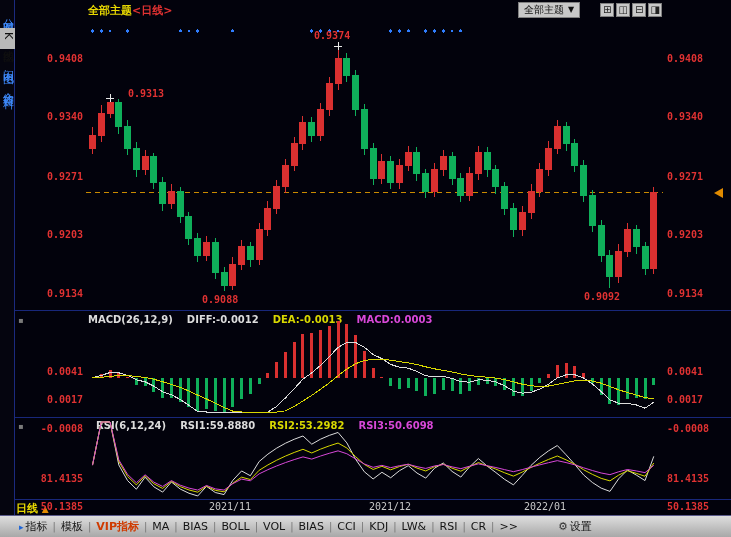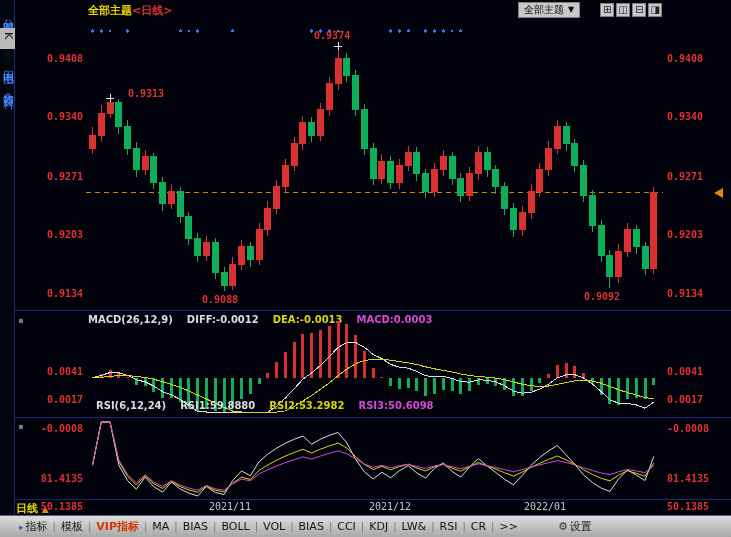--- a/index.html
+++ b/index.html
@@ -320,21 +320,21 @@
       <line x1="541.47" y1="65.8" x2="541.47" y2="87.3328106438692" stroke="#0faf5a" stroke-width="3"></line>
       <line x1="550.24" y1="65.8" x2="550.24" y2="85.60754507794479" stroke="#0faf5a" stroke-width="3"></line>
       <line x1="559.01" y1="65.8" x2="559.01" y2="86.89688872759126" stroke="#0faf5a" stroke-width="3"></line>
       <line x1="567.78" y1="65.8" x2="567.78" y2="73.13154369715099" stroke="#0faf5a" stroke-width="3"></line>
       <polyline points="6.5,65.8 15.27,63.473048433047836 24.04,60.46644138278029 32.81,60.777804618237916 41.58,63.40593473583859 50.349999999999994,67.81924540078664 59.12,69.85778514795928 67.89,74.20103098807472 76.66,79.83507224756066 85.42999999999999,82.6930923540232 94.19999999999999,87.53210990348512 102.97,93.40265516413515 111.74,99.54908629240266 120.50999999999999,100 129.28,100 138.04999999999998,100 146.82,100 155.59,100 164.35999999999999,100 173.13,100 181.89999999999998,100 190.67,94.40115474104135 199.44,85.92150528282197 208.20999999999998,76.72164880948213 216.98,67.06236924991995 225.75,60.876342594994135 234.51999999999998,53.293508690479676 243.29,44.7027241933182 252.06,35.42013549390863 260.83,30.35522257563686 269.59999999999997,30.51403755333714 278.37,35.22909729309315 287.14,42.52935096619979 295.90999999999997,46.65255426033049 304.68,52.428140268434284 313.45,55.24399665349171 322.21999999999997,56.17427733519135 330.99,59.33977613327233 339.76,63.75504982255901 348.53,64.91066254410634 357.29999999999995,64.43002108612609 366.07,66.3960140055308 374.84,69.79109091953264 383.60999999999996,70.07861738013773 392.38,67.92817665975441 401.15,68.08066695962773 409.91999999999996,70.03571016369243 418.69,73.8461205353817 427.46,79.06674267234155 436.22999999999996,81.14422448708454 445,80.27006665547675 453.77,77.09333255201881 462.53999999999996,72.14878779800469 471.31,65.87555429787403 480.08,62.82132800235339 488.84999999999997,62.78931220954 497.62,66.05627063728446 506.39,71.8706651816738 515.16,79.61465332691722 523.93,87.85140012644405 532.6999999999999,91.26105189101516 541.47,91.31532547418551 550.24,92.92863582596641 559.01,96.21041874173855 567.78,90.24418918866229" fill="none" stroke="#dcdcdc" stroke-width="1"></polyline>
       <polyline points="6.5,65.8 15.27,65.33460968660957 24.04,64.36097602584371 32.81,63.64434174432255 41.58,63.59666034262576 50.349999999999994,64.44117735425793 59.12,65.5244989129982 67.89,67.25980532801351 76.66,69.77485871192293 85.42999999999999,72.358505440343 94.19999999999999,75.39322633297141 102.97,78.99511209920416 111.74,83.10590693784386 120.50999999999999,87.00150361508284 129.28,91.16122856223231 138.04999999999998,95.48987515468951 146.82,99.1644242102312 155.59,100 164.35999999999999,100 173.13,100 181.89999999999998,100 190.67,100 199.44,98.88784948522638 208.20999999999998,94.45460935007753 216.98,88.97616133004601 225.75,83.35619758303564 234.51999999999998,77.34365980452445 243.29,70.8154726822832 252.06,63.73640524460828 260.83,57.060168710814 269.59999999999997,51.750942479318624 278.37,48.44657344207353 287.14,47.26312894689879 295.90999999999997,47.14101400958513 304.68,48.19843926135496 313.45,49.60755073978231 322.21999999999997,50.920896058864116 330.99,52.60467207374576 339.76,54.834747623508406 348.53,56.849930607627996 357.29999999999995,58.36594870332762 366.07,59.97196176376825 374.84,61.93578759492113 383.60999999999996,63.56435355196445 392.38,64.43711817352245 401.15,65.1658279307435 409.91999999999996,66.13980437733329 418.69,67.68106760894297 427.46,69.95820262162269 436.22999999999996,72.19540699471506 445,73.8103389268674 453.77,74.46693765189768 462.53999999999996,74.00330768111908 471.31,72.37775700447007 480.08,70.46647120404674 488.84999999999997,68.93103940514538 497.62,68.3560856515732 506.39,69.05900155759332 515.16,71.1701319114581 523.93,74.50638555445529 532.6999999999999,77.85731882176727 541.47,80.54892015225091 550.24,83.02486328699402 559.01,85.66197437794293 567.78,86.57841734008679" fill="none" stroke="#d8d800" stroke-width="1"></polyline>
     </svg>
   <div class="hsep" style="top:417px;"></div>
 
   <span class="panel-icon" style="top:422px;">▪</span>
-  <div class="panel-header" style="top:400px;padding-left:8px;">
+  <div class="panel-header" style="top:420px;padding-left:8px;">
     <span class="c-grey">RSI(6,12,24)</span>
     <span class="c-grey">RSI1:59.8880</span>
     <span class="c-yellow">RSI2:53.2982</span>
     <span class="c-magenta">RSI3:50.6098</span>
   </div>
   <svg id="rsi-svg" width="577" height="80">
       <polyline points="6.5,47.12450655 15.27,4 24.04,4 32.81,46.9696105157438 41.58,62.60398213849299 50.349999999999994,71.23185703337214 59.12,59.17921332442173 67.89,68.85407882184248 76.66,74.11216140688057 85.42999999999999,63.98427304904844 94.19999999999999,71.04541745505063 102.97,75.25469310558177 111.74,77.95590715181422 120.50999999999999,68.3166142482426 129.28,74.51853486510515 138.04999999999998,76.5888138959688 146.82,62.30109188977156 155.59,52.952445645872196 164.35999999999999,57.745162617869944 173.13,43.54919123341807 181.89999999999998,36.12997391651474 190.67,30.127896754252763 199.44,25.246589057603188 208.20999999999998,21.25970890222345 216.98,17.99194469939144 225.75,26.172696685728404 234.51999999999998,21.173908119751648 243.29,17.388182358582156 252.06,14.465181214205607 260.83,24.890027958633354 269.59999999999997,41.25314347654839 278.37,53.80866766073299 287.14,60.965286338725114 295.90999999999997,54.27504300455542 304.68,59.7742938133798 313.45,52.707790586011036 322.21999999999997,47.68686565995746 330.99,55.037011359365266 339.76,60.11002239890627 348.53,50.22622521193861 357.29999999999995,44.974921083649804 366.07,53.416435466035225 374.84,59.08326549050573 383.60999999999996,48.81858992111066 392.38,40.52986527984816 401.15,48.040078118902684 409.91999999999996,54.58587625044551 418.69,61.41065438426553 427.46,66.89746965331415 436.22999999999996,57.387546490679064 445,47.42637543045552 453.77,39.38381160747981 462.53999999999996,32.85351518178328 471.31,27.526756846187464 480.08,36.77001187418388 488.84999999999997,46.53926216994831 497.62,56.944470572407354 506.39,64.48871166836565 515.16,70.12672105442579 523.93,73.38950047423742 532.6999999999999,60.77753863902159 541.47,51.96896901023339 550.24,57.016907133870916 559.01,62.57678276508466 567.78,38.34344082819513" fill="none" stroke="#dcdcdc" stroke-width="1"></polyline>
       <polyline points="6.5,47.12450655 15.27,4 24.04,4 32.81,43.50678208613415 41.58,58.468019002798776 50.349999999999994,66.89845842094812 59.12,57.752683283459426 67.89,65.8146229866079 76.66,70.42332435503758 85.42999999999999,63.365534097403255 94.19999999999999,68.6281931174079 102.97,71.96933957344122 111.74,74.18826885621434 120.50999999999999,68.18871515050192 129.28,72.34425280097462 138.04999999999998,73.82506722452905 146.82,65.17248000145929 155.59,59.16968037733009 164.35999999999999,61.54252762535604 173.13,52.319983970077885 181.89999999999998,46.910325959292145 190.67,42.20382458680423 199.44,38.086394427629685 208.20999999999998,34.466858492014026 216.98,31.271468767405345 225.75,34.978733838185626 234.51999999999998,31.138591649666242 243.29,27.863186369976894 252.06,25.046413021742627 260.83,30.016326148191073 269.59999999999997,38.652552427995765 278.37,46.438418672756455 287.14,51.455843944612646 295.90999999999997,48.29477885981283 304.68,51.81336970080906 313.45,48.55911429642635 322.21999999999997,46.1988260667832 330.99,50.08225760579217 339.76,52.96922914299947 348.53,48.61370298760694 357.29999999999995,46.14710911608375 366.07,50.19019276170141 374.84,53.176466583624396 383.60999999999996,48.655391847503864 392.38,44.559624917709066 401.15,47.95202126216833 409.91999999999996,51.13841183823596 418.69,54.80571272724352 427.46,58.12090624438978 436.22999999999996,54.08528577361967 445,49.438989414730614 453.77,45.2373272471345 462.53999999999996,41.43314063781068 471.31,37.98504642216221 480.08,41.839625142129094 488.84999999999997,46.28640074192512 497.62,51.73509041017417 506.39,56.36539384209542 515.16,60.334826824405454 523.93,62.862216742931366 532.6999999999999,57.120406256976636 541.47,52.77117582457526 550.24,55.306861921765105 559.01,58.27786733106507 567.78,44.98475926190913" fill="none" stroke="#d8d800" stroke-width="1"></polyline>
       <polyline points="6.5,47.12450655 15.27,4 24.04,4 32.81,41.88812931896513 41.58,56.46131090189854 50.349999999999994,64.72330286118205 59.12,56.77789706929222 67.89,64.15273994179753 76.66,68.43631302571058 85.42999999999999,62.610589598199084 94.19999999999999,67.16065966696443 102.97,70.10455183368427 111.74,72.07380221730443 120.50999999999999,67.46778894757249 129.28,70.85200239321004 138.04999999999998,72.07963874358677 146.82,65.65591644392973 155.59,61.13527304317752 164.35999999999999,62.76325801781424 173.13,55.866904617535944 181.89999999999998,51.670701576721896 190.67,47.940678217492646 199.44,44.60609846098748 208.20999999999998,41.60982008025075 216.98,38.905177816668356 225.75,41.09649536240882 234.51999999999998,38.01868006359621 243.29,35.28857392041313 252.06,32.85249344060722 260.83,35.74207047619597 269.59999999999997,40.94579050616291 278.37,45.94450354275976 287.14,49.333473063428514 295.90999999999997,47.35450416530222 304.68,49.67427117928045 313.45,47.702630720548704 322.21999999999997,46.27060758843919 330.99,48.645773369314085 339.76,50.44700070277142 348.53,47.96904008978721 357.29999999999995,46.54355583954971 366.07,48.88126579393381 374.84,50.65577456740475 383.60999999999996,48.18934769592259 392.38,45.870678172154086 401.15,47.73548627368453 409.91999999999996,49.526776418700045 418.69,51.655793829997066 427.46,53.660591945588706 436.22999999999996,51.61187913230489 445,49.17338042681746 453.77,46.87365066109545 462.53999999999996,44.703083760796204 471.31,42.652901753695105 480.08,44.56565246583211 488.84999999999997,46.84797412246894 497.62,49.81248581744842 506.39,52.51657591340091 515.16,54.990969219756444 523.93,56.64199851266169 532.6999999999999,53.76198616959419 541.47,51.495083909372084 550.24,52.929391667255565 559.01,54.65392844992697 567.78,47.34069802753545" fill="none" stroke="#d848d8" stroke-width="1"></polyline>
     </svg>

